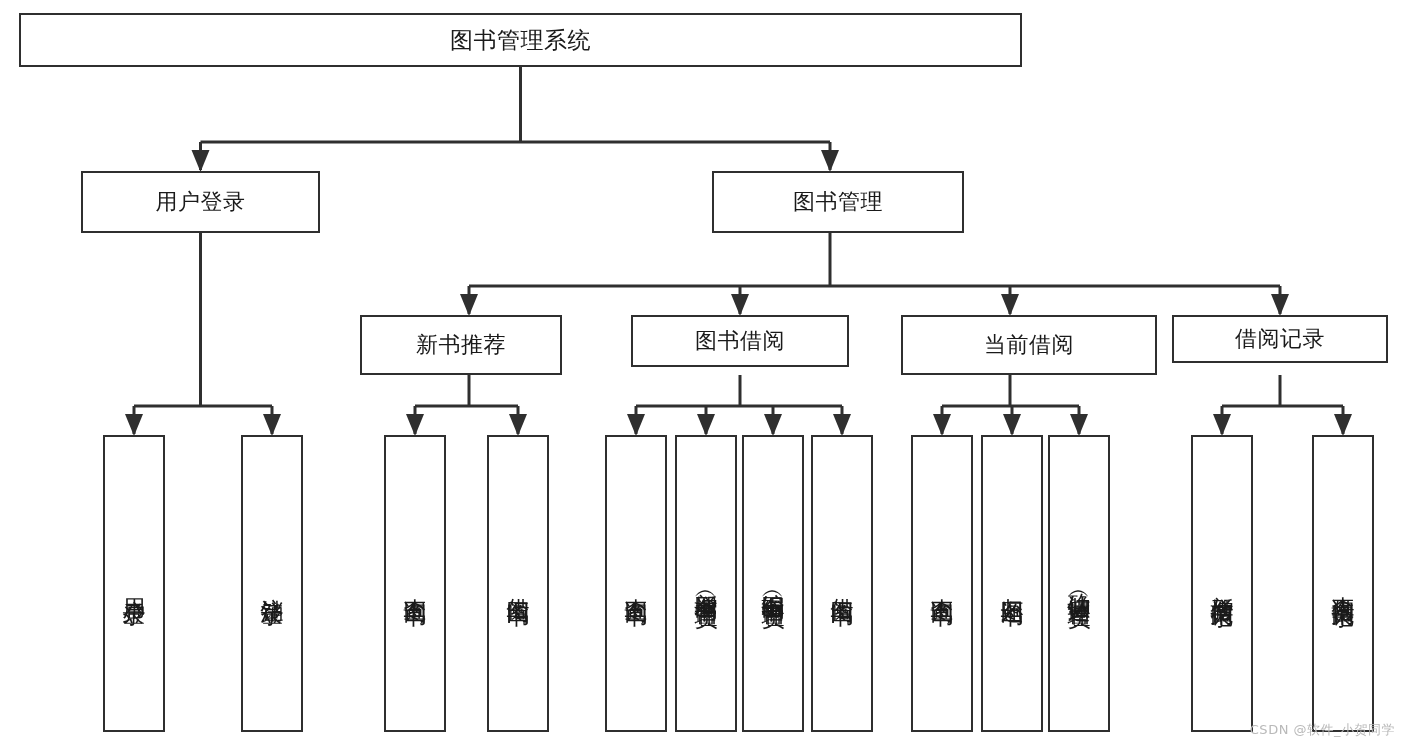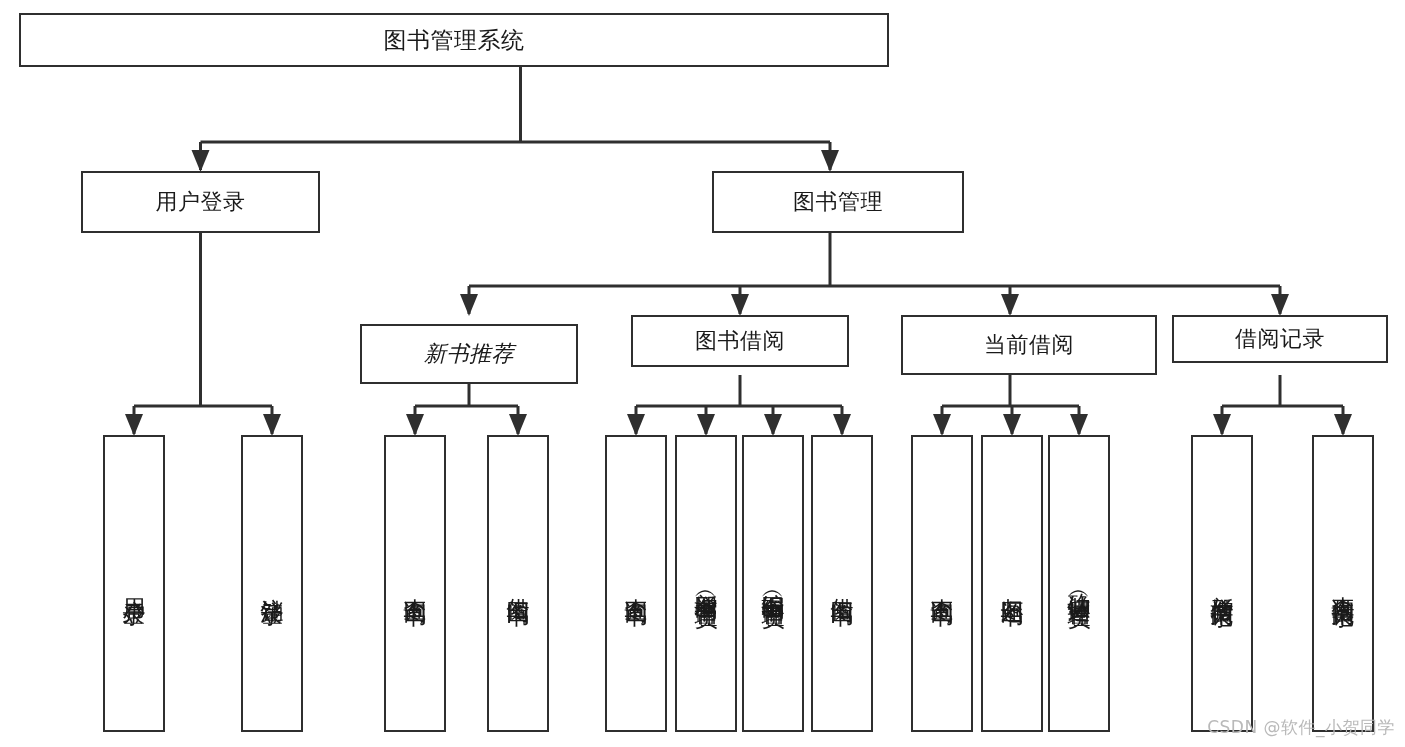--- a/index.html
+++ b/index.html
@@ -60,21 +60,21 @@
     font-size: 23px;
     line-height: 1.08;
     letter-spacing: 2px;
     white-space: nowrap;
     max-height: 270px;
   }
   .watermark {
     position: absolute;
     right: 10px;
     bottom: 8px;
-    font-size: 17px;
+    font-size: 13px;
     color: #b9b9b9;
     letter-spacing: 0.5px;
     white-space: nowrap;
   }
 </style>
 </head>
 <body>
 
 <div id="canvas">
   <svg id="edges" viewBox="0 0 1405 747">
@@ -125,30 +125,30 @@
       <line x1="1079" y1="406" x2="1079" y2="434" stroke="#2f2f2f" stroke-width="3"></line>
       <polygon points="1070,414 1088,414 1079,436" fill="#2f2f2f"></polygon>
       <line x1="1280" y1="375" x2="1280" y2="406" stroke="#2f2f2f" stroke-width="3"></line>
       <line x1="1222" y1="406" x2="1343" y2="406" stroke="#2f2f2f" stroke-width="3"></line>
       <line x1="1222" y1="406" x2="1222" y2="434" stroke="#2f2f2f" stroke-width="3"></line>
       <polygon points="1213,414 1231,414 1222,436" fill="#2f2f2f"></polygon>
       <line x1="1343" y1="406" x2="1343" y2="434" stroke="#2f2f2f" stroke-width="3"></line>
       <polygon points="1334,414 1352,414 1343,436" fill="#2f2f2f"></polygon>
     </svg>
   <div id="nodes">
-      <div class="node horiz root" style="left: 19px; top: 13px; width: 870px; height: 54px;">
+      <div class="node horiz root" style="left: 19px; top: 13px; width: 1003px; height: 54px;">
         <span class="label">图书管理系统</span>
       </div>
       <div class="node horiz" style="left: 81px; top: 171px; width: 239px; height: 62px;">
         <span class="label">用户登录</span>
       </div>
       <div class="node horiz" style="left: 712px; top: 171px; width: 252px; height: 62px;">
         <span class="label">图书管理</span>
       </div>
-      <div class="node horiz" style="left: 360px; top: 324px; width: 218px; height: 60px; font-style: italic;">
+      <div class="node horiz" style="left: 360px; top: 315px; width: 202px; height: 60px;">
         <span class="label">新书推荐</span>
       </div>
       <div class="node horiz" style="left: 631px; top: 315px; width: 218px; height: 52px;">
         <span class="label">图书借阅</span>
       </div>
       <div class="node horiz" style="left: 901px; top: 315px; width: 256px; height: 60px;">
         <span class="label">当前借阅</span>
       </div>
       <div class="node horiz" style="left: 1172px; top: 315px; width: 216px; height: 48px;">
         <span class="label">借阅记录</span>

